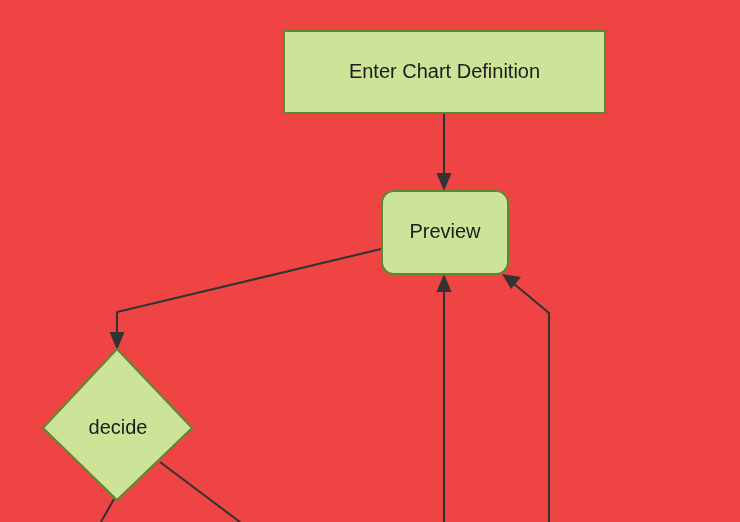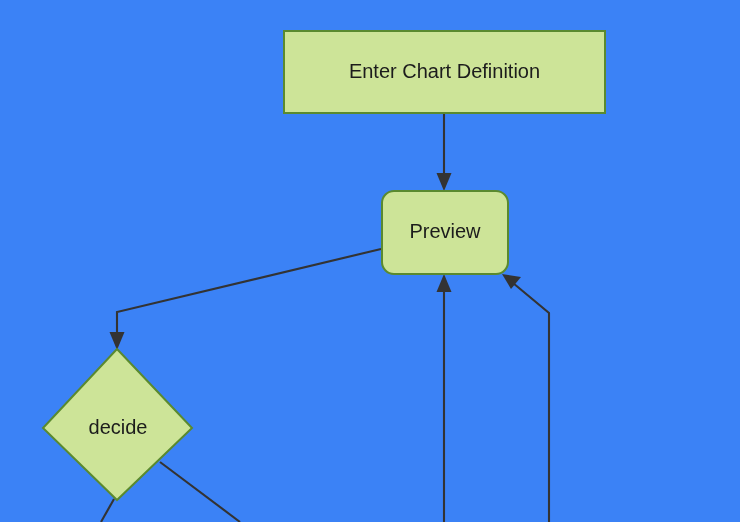--- a/index.html
+++ b/index.html
@@ -7,21 +7,21 @@
     padding: 0;
     background: #ffffff;
   }
   body {
     font-family: "Liberation Sans", sans-serif;
   }
   #diagram-root {
     position: relative;
     width: 740px;
     height: 522px;
-    background: #3b82f6;
+    background: #ef4444;
     overflow: hidden;
   }
   #flowchart-svg {
     position: absolute;
     left: 0;
     top: 0;
     width: 740px;
     height: 522px;
     display: block;
   }

